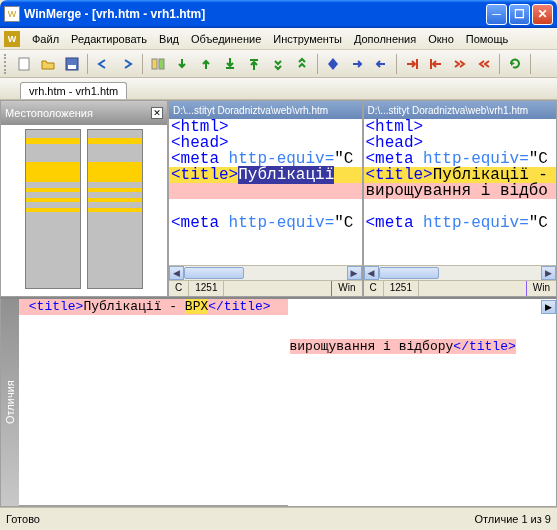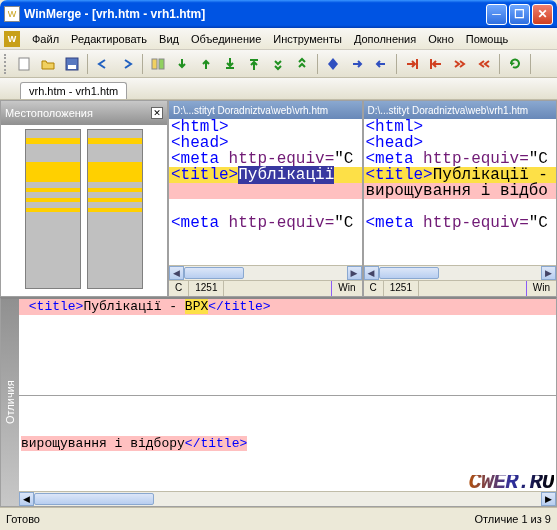--- a/index.html
+++ b/index.html
@@ -38,36 +38,36 @@
 .loc-bar { width: 56px; height: 160px; background: #c0c0c0; border: 1px solid #808080; position: relative; margin: 0 3px; }
 .loc-y { position: absolute; left: 0; right: 0; background: #ffd000; }
 .loc-y.small{height:4px;}
 
 .diff-panes { flex: 1; display: flex; }
 .pane { flex: 1; display: flex; flex-direction: column; border: 1px solid #a0a0a0; min-width: 0; }
 .pane-head { height: 18px; background: linear-gradient(to bottom, #8aa8d0, #6888b8); color: #fff; padding: 0 4px; display: flex; align-items: center; font-size: 10px; white-space: nowrap; overflow: hidden; }
 .pane-body { flex: 1; background: #fff; overflow: hidden; font-family: "Courier New", monospace; font-size: 16px; line-height: 16px; position: relative; }
 .code-line { white-space: nowrap; padding: 0 2px; }
 .tag { color: #0000ff; }
-.attr { color: #701a75; }
+.attr { color: #3b82f6; }
 .hl-red { background: #fde047; }
 .hl-pink { background: #ffc0c0; }
 .hl-sel { background: #3838a0; color: #fff; }
 .pane-status { height: 16px; background: #ece9d8; border-top: 1px solid #c0bca8; display: flex; font-size: 10px; }
 .pane-status .cell { border-right: 1px solid #c0bca8; padding: 1px 6px; }
 .pane-status .cell.r { margin-left: auto; border-left: 1px solid #8b5cf6; border-right: none; }
 .hscroll { height: 15px; background: #eeede5; border-top: 1px solid #c0bca8; position: relative; }
 .hscroll .thumb { position: absolute; left: 15px; width: 60px; top: 1px; bottom: 1px; background: linear-gradient(to bottom,#dce6f8,#b8cef0); border: 1px solid #8aa8d0; border-radius: 2px; }
 .hscroll .arrow { position: absolute; width: 15px; top: 0; bottom: 0; background: linear-gradient(to bottom,#dce6f8,#b8cef0); border:1px solid #8aa8d0; display:flex;align-items:center;justify-content:center;font-size:9px;color:#446; }
 .hscroll .al{left:0;} .hscroll .ar{right:0;}
 
 
 .diff-detail { border: 1px solid #a0a0a0; border-top: 2px solid #888; display: flex; }
 .diff-vtab { width: 18px; background: linear-gradient(to bottom, #c8c8c8, #909090); color:#fff; display:flex; align-items:center; justify-content:center; writing-mode: vertical-rl; transform: rotate(180deg); font-size:11px; }
-.diff-content { flex:1; display:flex; flex-direction:column; }
+.diff-content { flex:1; display:flex; flex-direction:row; }
 .diff-row { flex: 1; background: #fff; font-family: "Courier New", monospace; font-size: 13px; line-height: 16px; overflow: hidden; border-bottom: 1px solid #a0a0a0; position:relative; min-height:60px; }
 .diff-row.last{border-bottom:none;}
 .watermark { position:absolute; bottom:0; right:2px; font-size:22px; font-weight:bold; font-style:italic; background: linear-gradient(90deg,#b05010,#3030a0,#000); -webkit-background-clip: text; color: transparent; letter-spacing:-1px;}
 .detail-hscroll { height: 15px; background: #eeede5; border-top: 1px solid #c0bca8; position: relative; }
 .detail-hscroll .thumb { position: absolute; left: 15px; width: 120px; top: 1px; bottom: 1px; background: linear-gradient(to bottom,#dce6f8,#b8cef0); border: 1px solid #8aa8d0; border-radius: 2px; }
 
 
 .statusbar { height: 22px; background: #ece9d8; border-top: 1px solid #c0bca8; display: flex; align-items: center; padding: 0 6px; font-size: 11px; }
 .statusbar .s-right { margin-left: auto; }
 </style>
@@ -291,21 +291,20 @@
 
 <div class="diff-detail" style="height:210px;">
   <div class="diff-vtab">Отличия</div>
   <div class="diff-content">
     <div class="diff-row">
       <div class="code-line hl-pink">&nbsp;<span class="tag">&lt;title&gt;</span><span>Публікації - </span><span class="hl-red">ВРХ</span><span class="tag">&lt;/title&gt;</span></div>
     </div>
     <div class="diff-row last">
       <div style="height:40px;"></div>
       <div class="code-line"><span class="hl-pink">вирощування і відбору</span><span class="hl-pink tag">&lt;/title&gt;</span></div>
-      <div class="watermark">CWER.RU</div>
     </div>
     <div class="detail-hscroll">
       <div class="arrow al" style="position:absolute;left:0;width:15px;top:0;bottom:0;background:linear-gradient(to bottom,#dce6f8,#b8cef0);border:1px solid #8aa8d0;display:flex;align-items:center;justify-content:center;font-size:9px;">◀</div>
       <div class="thumb"></div>
       <div class="arrow ar" style="position:absolute;right:0;width:15px;top:0;bottom:0;background:linear-gradient(to bottom,#dce6f8,#b8cef0);border:1px solid #8aa8d0;display:flex;align-items:center;justify-content:center;font-size:9px;">▶</div>
     </div>
   </div>
 </div>
 
 <div class="statusbar">

